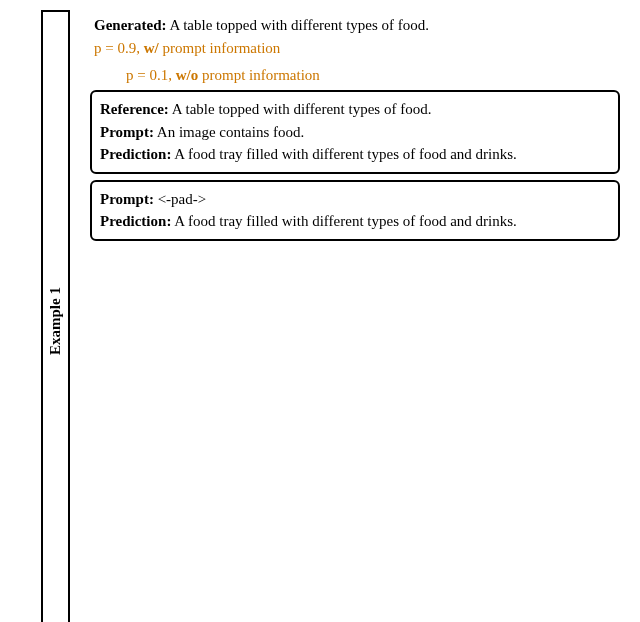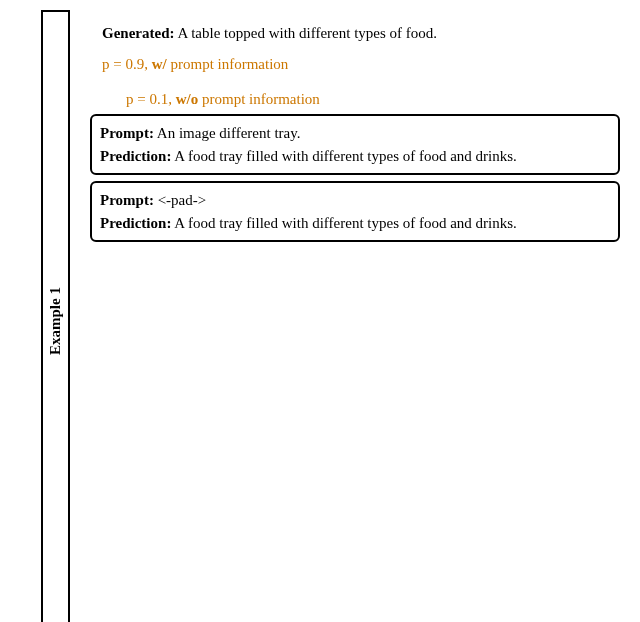--- a/index.html
+++ b/index.html
@@ -59,21 +59,21 @@
       flex-direction: column;
       gap: 6px;
     }
 
     .generated-gt-block {
       padding: 4px 0 2px 4px;
       line-height: 1.5;
     }
 
     .generated-gt-block p {
-      margin: 8px;
+      margin: 0;
       line-height: 1.5;
     }
 
     .orange-text {
       color: #cc7700;
       margin-left: 36px;
     }
 
     .bold-label {
       font-weight: bold;
@@ -111,21 +111,24 @@
         <p class="orange-text">
           <span>p = 0.9, </span><span class="bold-label">w/</span><span> prompt information</span>
         </p>
       </div>
 
       <p class="orange-text">
         <span>p = 0.1, </span><span class="bold-label">w/o</span><span> prompt information</span>
       </p>
       <div class="boxed-block">
         <p>
-          <span class="bold-label">Prompt:</span><span> An image different tray.</span>
+          <span class="bold-label">Reference:</span><span> A table topped with different types of food.</span>
+        </p>
+        <p>
+          <span class="bold-label">Prompt:</span><span> An image contains food.</span>
         </p>
         <p>
           <span class="bold-label">Prediction:</span><span> A food tray filled with different types of food and drinks.</span>
         </p>
       </div>
 
       <div class="boxed-block">
         <p>
           <span class="bold-label">Prompt:</span><span> &lt;-pad-&gt;</span>
         </p>

